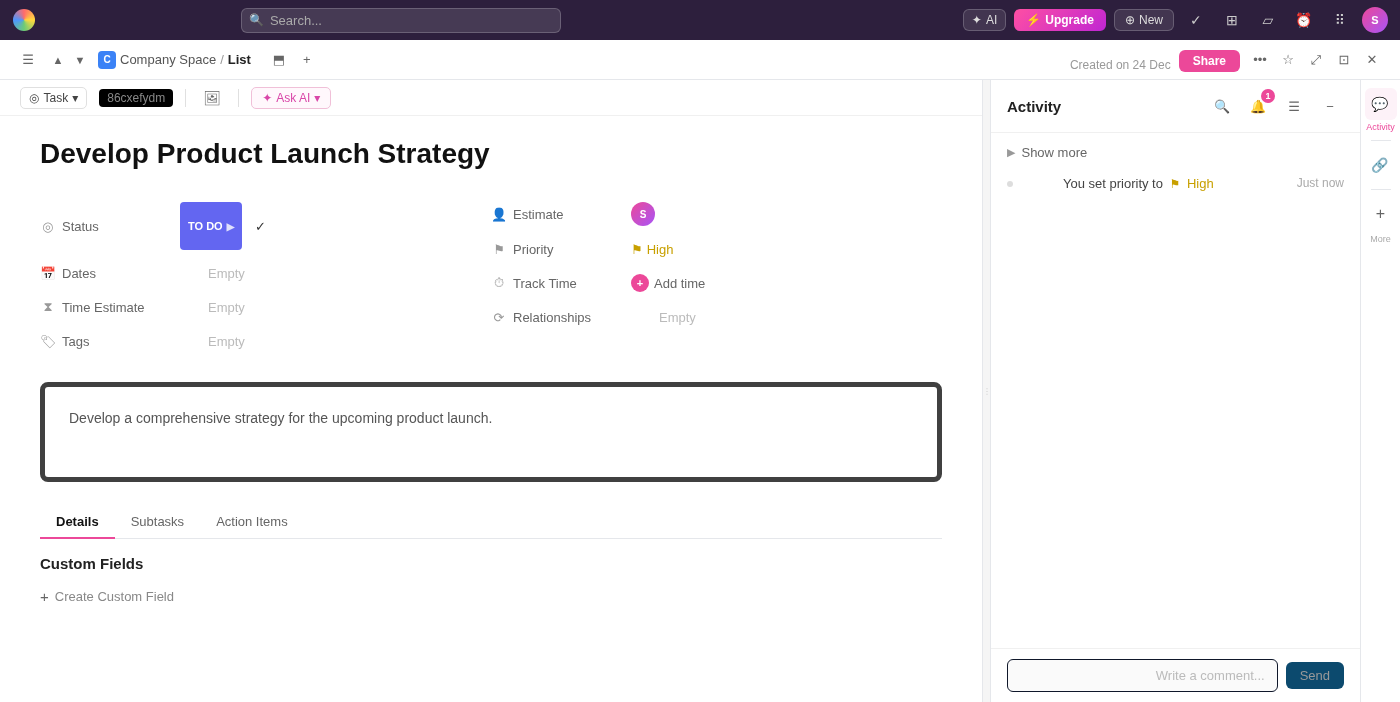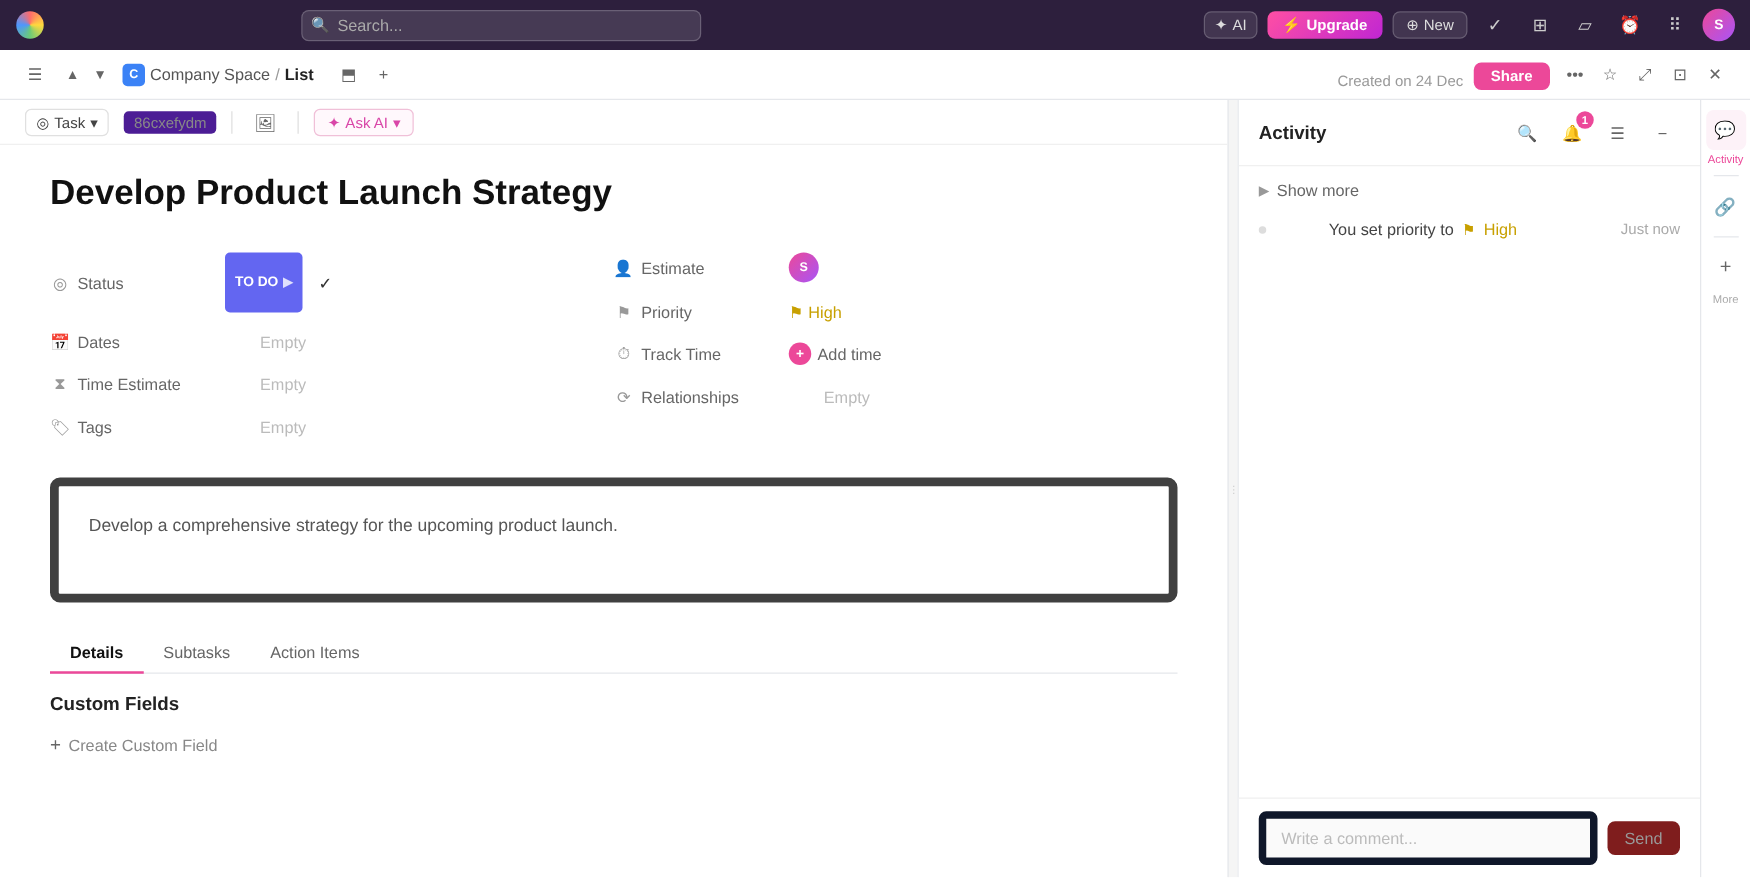--- a/index.html
+++ b/index.html
@@ -36,21 +36,21 @@
     .created-text { color: #999; font-size: 12px; }
     .share-btn { background: #ec4899; border: none; border-radius: 6px; padding: 4px 14px; color: #fff; font-size: 12px; font-weight: 600; cursor: pointer; }
     .bc-right-icons { display: flex; gap: 4px; align-items: center; }
 
     
     .main-layout { display: flex; flex: 1; overflow: hidden; }
 
     
     .task-toolbar { height: 36px; display: flex; align-items: center; padding: 0 20px; gap: 12px; border-bottom: 1px solid #f0f0f0; flex-shrink: 0; }
     .task-type-btn { display: flex; align-items: center; gap: 4px; border: 1px solid #e0e0e0; border-radius: 5px; padding: 3px 8px; cursor: pointer; color: #444; font-size: 12px; }
-    .task-id-chip { background: #4c1d95; border-radius: 4px; padding: 2px 8px; color: #888; font-size: 12px; }
+    .task-id-chip { background: #000000; border-radius: 4px; padding: 2px 8px; color: #888; font-size: 12px; }
     .toolbar-sep { width: 1px; height: 18px; background: #e0e0e0; }
     .ask-ai-btn { display: flex; align-items: center; gap: 4px; border: 1px solid #f0c0d8; border-radius: 5px; padding: 3px 10px; cursor: pointer; color: #d946a8; font-size: 12px; background: #fff8fc; }
 
     
     .task-content { padding: 20px 40px 20px 40px; }
     .task-title { font-size: 28px; font-weight: 700; color: #111; margin-bottom: 24px; line-height: 1.3; }
 
     
     .fields-grid { display: grid; grid-template-columns: 1fr 1fr; gap: 0; margin-bottom: 24px; }
     .field-row { display: flex; align-items: center; padding: 6px 0; min-height: 34px; }
@@ -61,21 +61,21 @@
     .status-badge { display: flex; align-items: center; gap: 4px; background: #6366f1; color: #fff; border-radius: 4px; padding: 18px 8px; font-size: 11px; font-weight: 600; cursor: pointer; }
     .status-arrow { font-size: 10px; opacity: 0.8; }
     .status-check { width: 16px; height: 16px; border: 1px solid rgba(255,255,255,0.5); border-radius: 50%; display: flex; align-items: center; justify-content: center; margin-left: 4px; cursor: pointer; }
     .assignee-avatar { width: 24px; height: 24px; border-radius: 50%; background: linear-gradient(135deg, #ec4899, #a855f7); display: flex; align-items: center; justify-content: center; color: #fff; font-size: 10px; font-weight: 600; }
     .priority-high { display: flex; align-items: center; gap: 4px; color: #c8a000; font-size: 13px; }
     .priority-flag { font-size: 13px; }
     .add-time-btn { display: flex; align-items: center; gap: 5px; color: #666; font-size: 13px; cursor: pointer; }
     .add-time-icon { width: 18px; height: 18px; border-radius: 50%; background: #ec4899; display: flex; align-items: center; justify-content: center; color: #fff; font-size: 11px; font-weight: 700; }
 
     
-    .description-box { border: 7px solid #404040; border-radius: 8px; padding: 20px 24px; min-height: 100px; margin-bottom: 24px; color: #555; font-size: 14px; line-height: 1.6; }
+    .description-box { border: 5px solid #404040; border-radius: 8px; padding: 20px 24px; min-height: 100px; margin-bottom: 24px; color: #555; font-size: 14px; line-height: 1.6; }
 
     
     .tabs-bar { display: flex; gap: 0; border-bottom: 1px solid #e5e7eb; margin-bottom: 16px; }
     .tab { padding: 8px 16px; font-size: 13px; color: #666; cursor: pointer; border-bottom: 2px solid transparent; margin-bottom: -1px; }
     .tab.active { color: #111; font-weight: 600; border-bottom-color: #ec4899; }
 
     
     .section-title { font-size: 15px; font-weight: 600; color: #222; margin-bottom: 8px; }
     .create-custom-field { display: flex; align-items: center; gap: 6px; color: #888; font-size: 13px; cursor: pointer; padding: 8px 0; }
     .plus-icon { color: #666; font-size: 15px; }
@@ -98,23 +98,23 @@
     
     .right-sidebar { width: 40px; border-left: 1px solid #e5e7eb; display: flex; flex-direction: column; align-items: center; padding: 8px 0; gap: 4px; background: #fff; flex-shrink: 0; }
     .right-sidebar-icon { width: 32px; height: 32px; display: flex; align-items: center; justify-content: center; cursor: pointer; color: #888; border-radius: 6px; font-size: 14px; }
     .right-sidebar-icon.active { color: #ec4899; background: #fdf2f8; }
     .right-sidebar-divider { width: 20px; height: 1px; background: #e5e7eb; margin: 4px 0; }
     .right-sidebar-plus { color: #666; font-size: 16px; }
 
     
     .comment-box-area { padding: 10px 16px; border-top: 1px solid #f0f0f0; background: #fff; }
     .comment-input-row { display: flex; align-items: center; gap: 8px; }
-    .comment-input { flex: 1; border: 6px solid #0f172a; border-radius: 6px; padding: 8px 12px; font-size: 13px; color: #444; outline: none; background: #fafafa; }
+    .comment-input { flex: 1; border: 1px solid #0f172a; border-radius: 6px; padding: 8px 12px; font-size: 13px; color: #444; outline: none; background: #fafafa; text-align: right; }
     .comment-input::placeholder { color: #bbb; }
-    .send-btn { background: #7f1d1d; border: none; border-radius: 6px; padding: 6px 14px; color: #999; font-size: 13px; cursor: pointer; }
+    .send-btn { background: #0c4a6e; border: none; border-radius: 6px; padding: 6px 14px; color: #999; font-size: 13px; cursor: pointer; }
 
     
     .collapse-handle { width: 8px; background: #f5f5f5; border-left: 1px solid #e5e7eb; cursor: col-resize; display: flex; align-items: center; justify-content: center; flex-shrink: 0; }
     .collapse-dots { color: #ccc; font-size: 8px; letter-spacing: -1px; }
 
     .content-wrapper { display: flex; flex-direction: column; flex: 1; overflow: hidden; }
     .content-scroll { flex: 1; overflow-y: auto; }
   </style>
 </head>
 <body>

